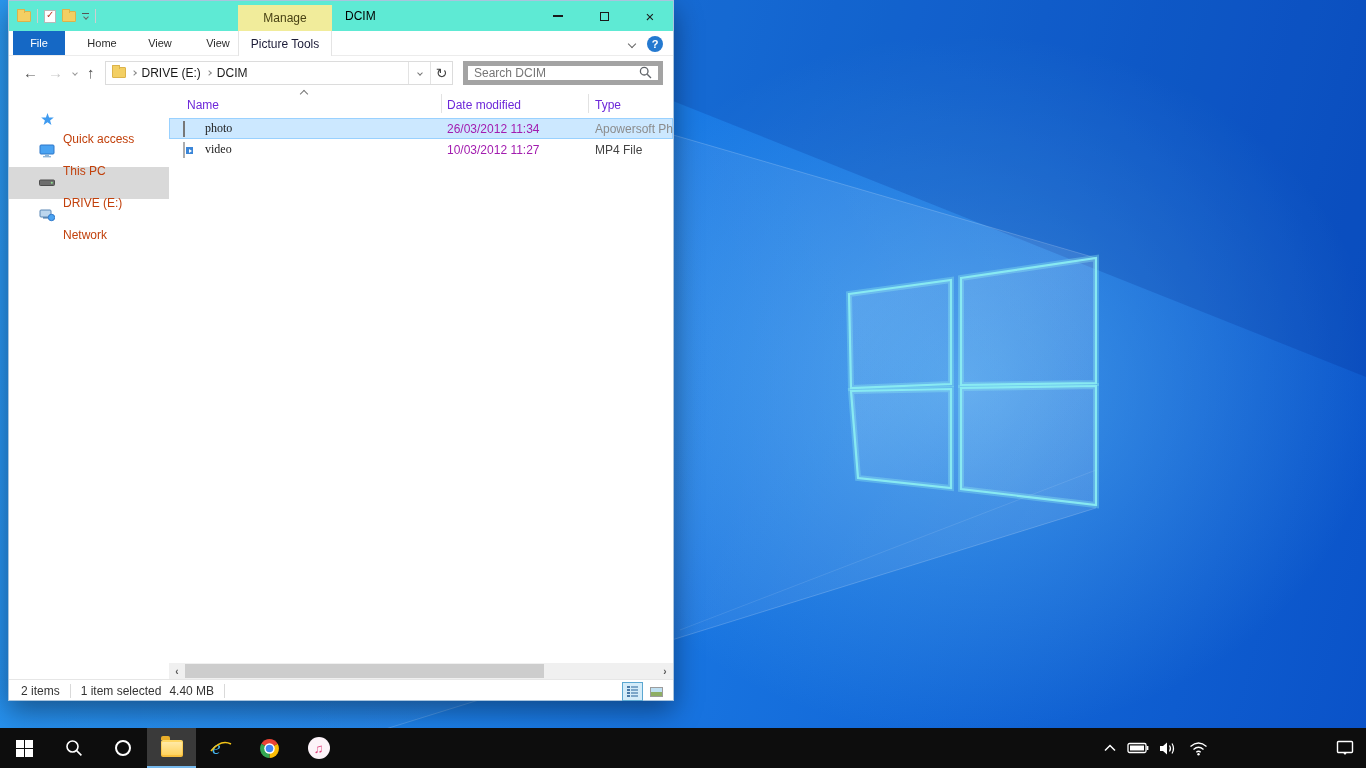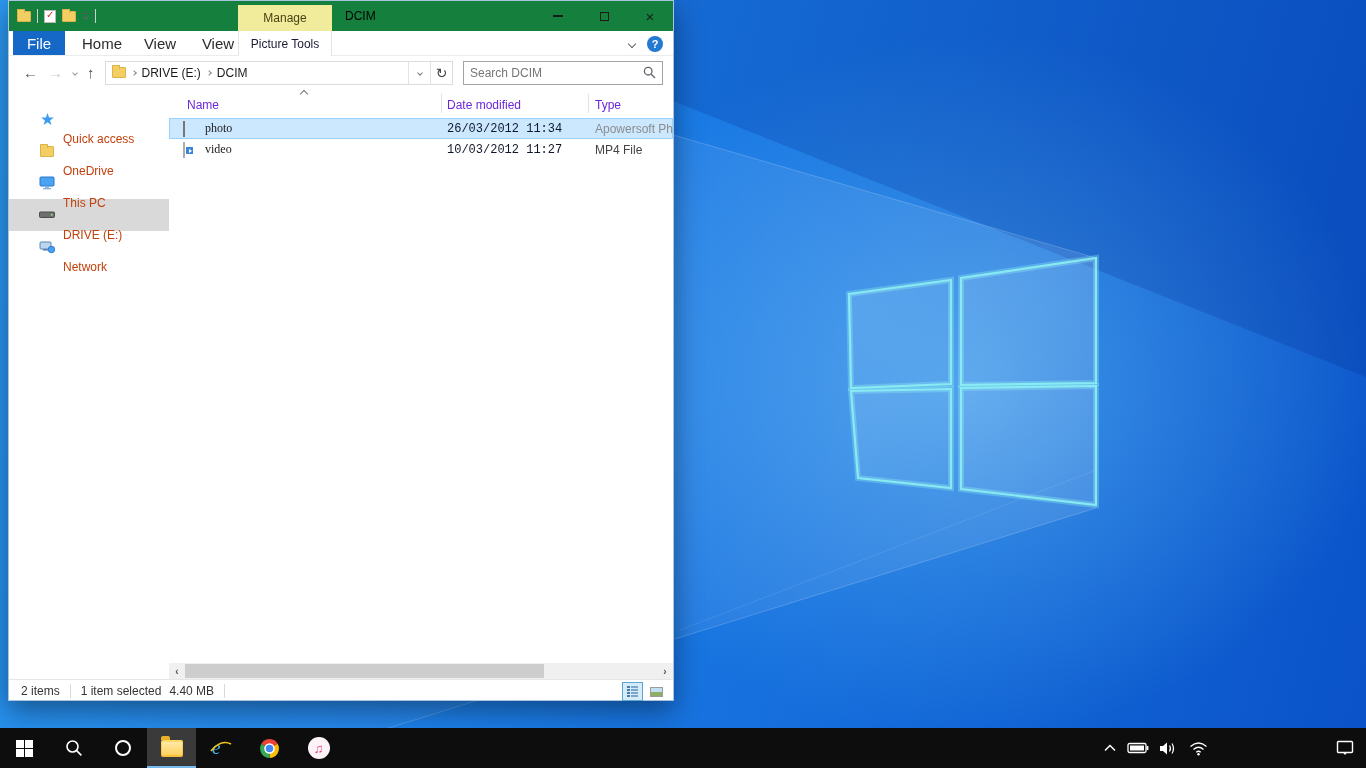--- a/index.html
+++ b/index.html
@@ -12,21 +12,21 @@
       radial-gradient(640px 540px at 965px 385px, rgba(120,210,255,.45), rgba(120,210,255,0) 65%),
       linear-gradient(105deg, #2b98f0 0%, #1c7fe8 40%, #0a52c8 100%);
   }
   .wall-svg { position:absolute; inset:0; }
 
   
   .window { position:absolute; left:8px; top:0; width:666px; height:701px;
     background:#fff; border:1px solid #a9c4dd; box-shadow:0 10px 26px rgba(0,0,0,.4);
     font-size:12px; color:#1a1a1a; }
 
-  .titlebar { position:relative; height:30px; background:#15803d; }
+  .titlebar { position:relative; height:30px; background:#5eead4; }
   .qat { position:absolute; left:8px; top:0; height:30px; display:flex; align-items:center; gap:6px; }
   .qat-sep { width:1px; height:14px; background:#cfcfcf; }
   .mini-folder { width:14px; height:11px; position:relative; background:#f3cf63; border:1px solid #dcb34a; border-radius:1px; }
   .mini-folder::before { content:""; position:absolute; left:-1px; top:-3px; width:6px; height:3px; background:#f3cf63; border:1px solid #dcb34a; border-bottom:none; border-radius:1px 1px 0 0; }
   .props-ic { width:12px; height:13px; background:#fff; border:1px solid #b9b9b9; position:relative; }
   .props-ic::after { content:"✓"; position:absolute; left:1px; top:-2px; color:#c0392b; font-size:10px; font-weight:bold; }
   .qat-drop { display:flex; flex-direction:column; align-items:center; gap:1px; }
   .qat-drop .bar { width:7px; height:1.4px; background:#555; }
   .chev { display:inline-block; width:6px; height:6px; border-right:1.4px solid #666; border-bottom:1.4px solid #666; }
   .chev.down { transform:rotate(45deg); }
@@ -37,60 +37,60 @@
   .manage-tab { position:absolute; left:229px; top:4px; width:94px; height:26px;
     background:#f1ec9b; color:#494214; display:flex; align-items:center; justify-content:center; font-size:12px; }
   .win-title { position:absolute; left:336px; top:0; height:30px; display:flex; align-items:center; font-size:12px; color:#000; }
   .win-controls { position:absolute; right:0; top:0; height:30px; display:flex; }
   .win-btn { width:46px; height:30px; display:flex; align-items:center; justify-content:center; color:#1a1a1a; }
   .win-btn .minbar { width:10px; height:1.4px; background:#1a1a1a; }
   .win-btn .maxbox { width:9px; height:9px; border:1.3px solid #1a1a1a; }
   .win-btn.close-btn { font-size:15px; font-weight:300; }
 
   .tabsrow { position:relative; height:25px; background:#fff; border-bottom:1px solid #ececec; display:flex; align-items:stretch; }
-  .tab { display:flex; align-items:center; justify-content:center; font-size:15px; color:#2b2b2b; }
+  .tab { display:flex; align-items:center; justify-content:center; font-size:11px; color:#2b2b2b; }
   .tab.file { width:52px; margin-left:4px; background:#1568c5; color:#fff; }
   .tab.plain { width:58px; margin-left:0; }
   .tab.first-plain { margin-left:8px; }
   .pt-tab { position:absolute; left:229px; top:0; width:94px; height:25px; background:#fff;
     border-left:1px solid #e4e4e4; border-right:1px solid #e4e4e4; display:flex; align-items:center; justify-content:center; color:#1c1c38; }
   .ribbon-right { position:absolute; right:10px; top:0; height:25px; display:flex; align-items:center; gap:12px; }
   .help-ic { width:16px; height:16px; border-radius:50%; background:#2479d0; color:#fff; font-size:11px; font-weight:bold;
     display:flex; align-items:center; justify-content:center; }
 
   .navbar { height:33px; background:#fff; display:flex; align-items:center; padding:0 10px 0 14px; gap:10px; }
   .nav-ic { font-size:15px; color:#555; line-height:1; }
   .nav-ic.disabled { color:#c9c9c9; }
   .addressbar { flex:1; height:24px; border:1px solid #dcdcdc; display:flex; align-items:center; }
   .addr-main { flex:1; display:flex; align-items:center; gap:6px; padding:0 6px; height:100%; }
   .crumb { color:#1a1a1a; }
   .addr-btn { width:22px; height:100%; border-left:1px solid #e3e3e3; display:flex; align-items:center; justify-content:center; }
   .refresh-ic { font-size:14px; color:#444; line-height:1; }
-  .searchbox { width:200px; height:24px; border:1px solid #a3a3a3; display:flex; align-items:center; padding:0 6px; gap:0; }
+  .searchbox { width:200px; height:24px; border:5px solid #a3a3a3; display:flex; align-items:center; padding:0 6px; gap:0; }
   .searchbox input { flex:1; border:none; outline:none; font-size:12px; color:#666; font-family:inherit; background:transparent; }
   .searchbox input::placeholder { color:#767676; opacity:1; }
 
   .main { display:flex; height:590px; }
   .sidebar { width:160px; padding-top:14px; }
   .side-item { height:32px; display:flex; align-items:center; gap:8px; padding-left:30px; cursor:default; }
   .side-item.selected { background:#d9d9d9; }
   .side-item .lbl { color:#c2410c;margin-top:40px; }
   .side-ic { width:16px; height:16px; display:flex; align-items:center; justify-content:center; }
 
   .filearea { flex:1; position:relative; overflow:hidden; display:flex; flex-direction:column; }
   .colheaders { position:relative; height:29px; color:#6d28d9; }
   .colheaders .hdr { position:absolute; top:9px; }
   .hdr-sep { position:absolute; top:5px; width:1px; height:19px; background:#e2e2e2; }
   .sort-caret { position:absolute; left:132px; top:2px; }
   .rowsarea { flex:1; }
   .filerow { position:relative; height:21px; display:flex; align-items:center; }
   .filerow.selected { background:#cce8ff; box-shadow:inset 0 0 0 1px #99d1ff; }
   .cell-icon { position:absolute; left:14px; width:16px; height:13px; }
   .cell-name { position:absolute; left:36px; color:#1a1a1a;font-family:Liberation Serif, serif; }
-  .cell-date { position:absolute; left:278px; color:#0f172a;font-family:Liberation Mono, monospace; }
+  .cell-date { position:absolute; left:278px; color:#a21caf; }
   .cell-type { position:absolute; left:426px; color:#444; white-space:nowrap; }
   .filerow.selected .cell-type { color:#8c8c8c; }
   .photo-thumb { width:16px; height:12px; background:linear-gradient(180deg,#9a9484 0%,#6b665c 45%,#3c3a34 100%); border:1px solid #777; }
   .mp4-ic { width:13px; height:14px; background:#fff; border:1px solid #adadad; position:relative; }
   .mp4-ic::before { content:""; position:absolute; left:2px; top:4px; width:7px; height:7px; background:#3b86d8; }
   .mp4-ic::after { content:""; position:absolute; left:4.5px; top:6px; border-left:3px solid #fff; border-top:2px solid transparent; border-bottom:2px solid transparent; }
 
   .hscroll { height:16px; background:#f0f0f0; display:flex; align-items:center; position:relative; }
   .scroll-arrow { width:16px; height:16px; display:flex; align-items:center; justify-content:center; color:#555; font-size:10px; font-weight:bold; }
   .scroll-track { flex:1; height:16px; position:relative; }
@@ -226,26 +226,20 @@
       <div class="side-item">
         <span class="side-ic">
           <svg width="15" height="15" viewBox="0 0 15 15">
               <path d="M7.5 1 L9.1 5.4 L13.8 5.6 L10.1 8.4 L11.4 13 L7.5 10.3 L3.6 13 L4.9 8.4 L1.2 5.6 L5.9 5.4 Z" fill="#3f9bf0"></path>
             </svg>
         </span>
         <span class="lbl">Quick access</span>
       </div>
       <div class="side-item">
         <span class="side-ic">
-            <span class="mini-folder"></span>
-          </span>
-        <span class="lbl">OneDrive</span>
-      </div>
-      <div class="side-item">
-        <span class="side-ic">
           <svg width="16" height="14" viewBox="0 0 16 14">
               <rect x="1" y="1" width="14" height="9" rx="1" fill="#4aa3f2" stroke="#2d77c9"></rect>
               <rect x="6" y="10" width="4" height="2" fill="#8fb6d9"></rect>
               <rect x="4" y="12" width="8" height="1.4" fill="#8fb6d9"></rect>
             </svg>
         </span>
         <span class="lbl">This PC</span>
       </div>
       <div class="side-item selected">
         <span class="side-ic">

